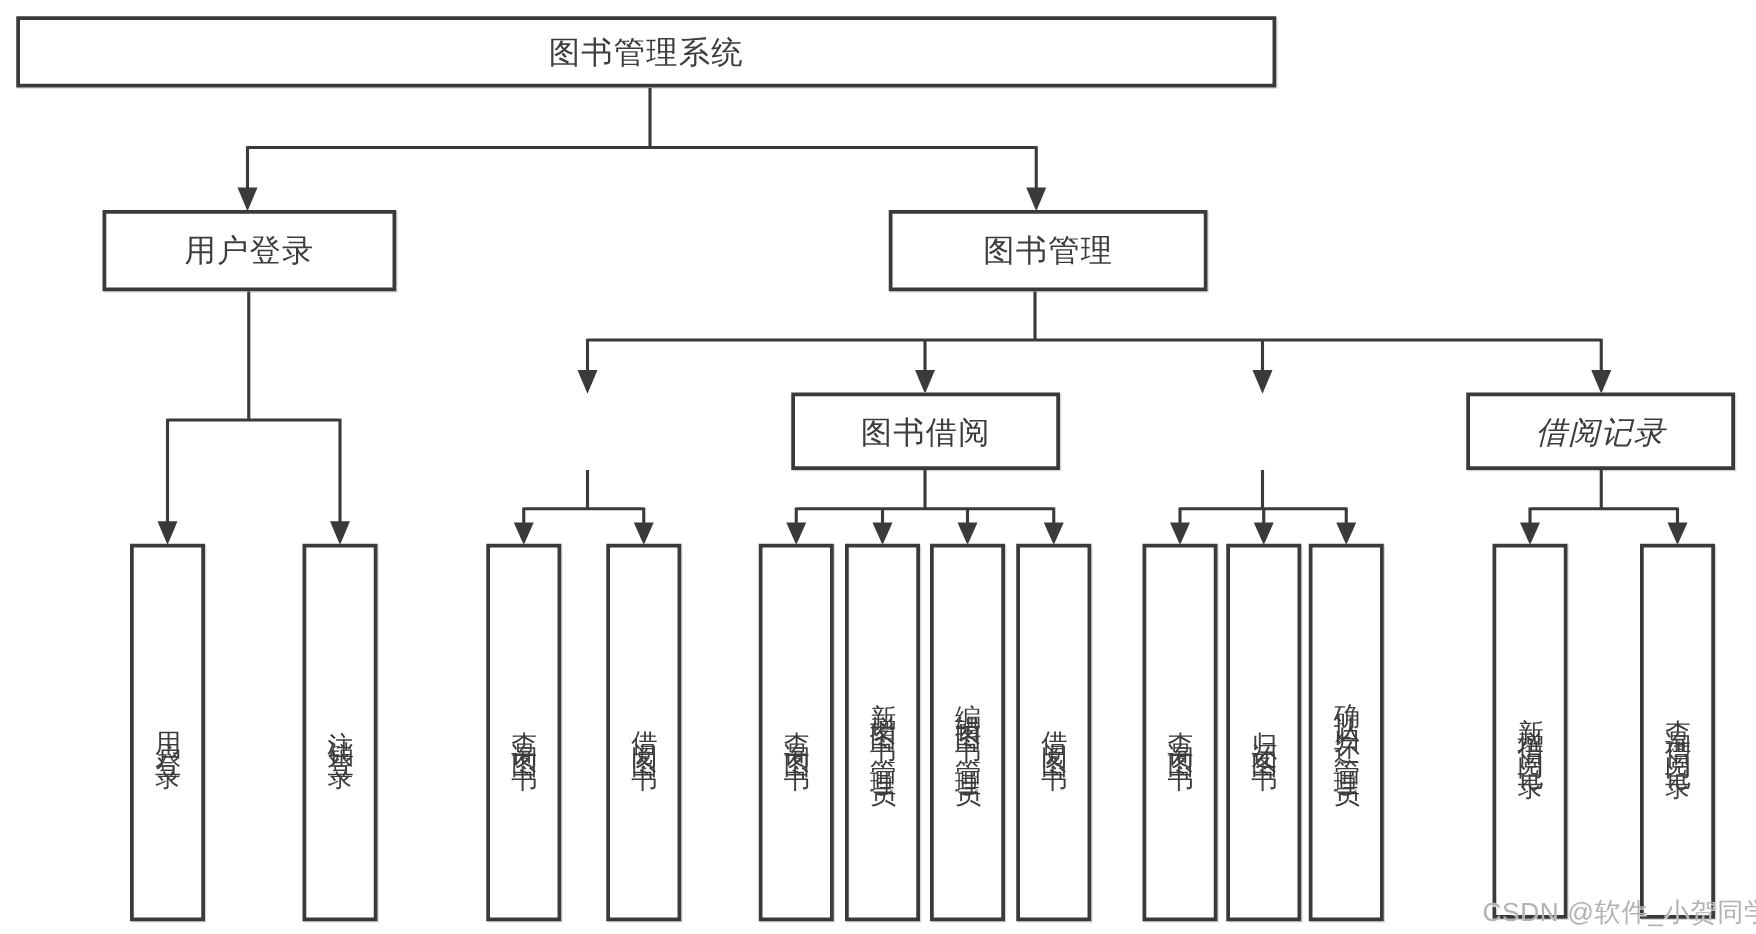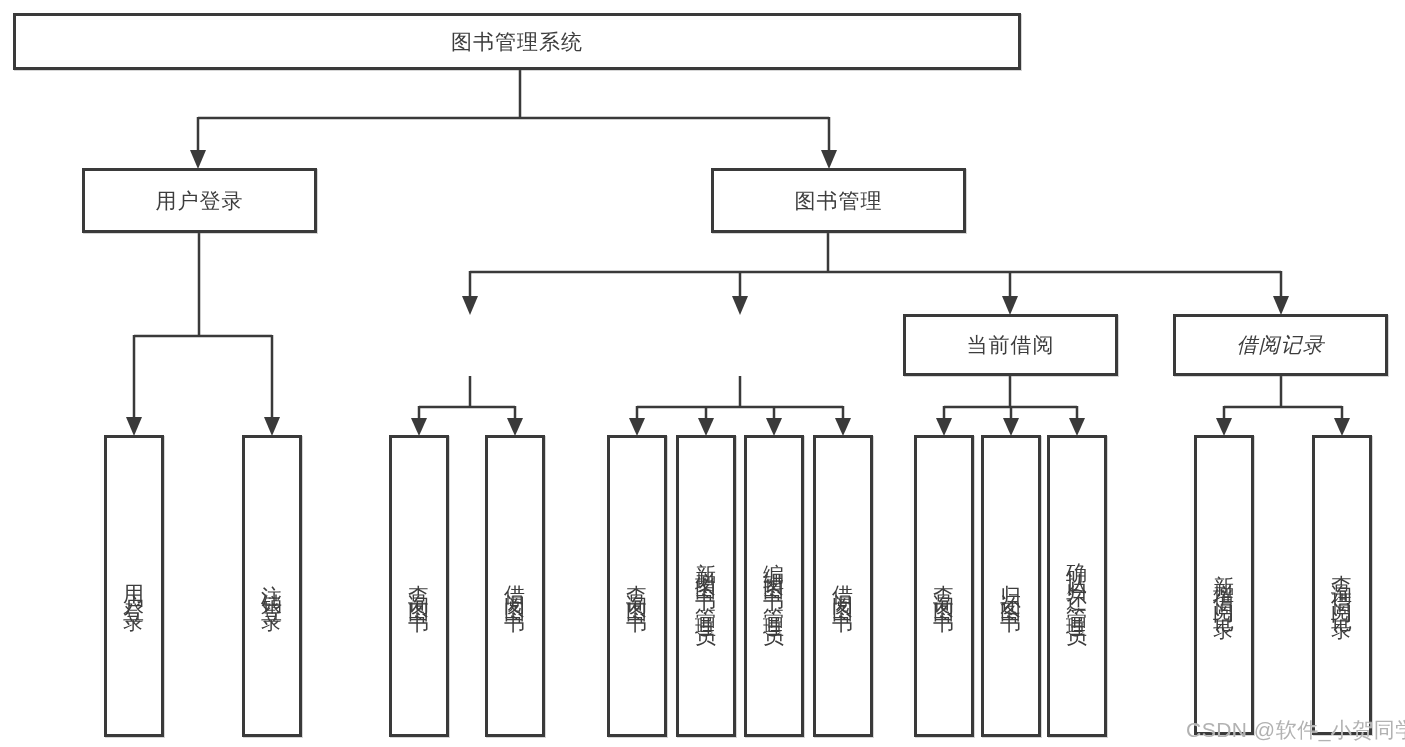--- a/index.html
+++ b/index.html
@@ -27,21 +27,21 @@
     box-sizing: border-box;
     border: 3px solid #3a3a3a;
     background: #ffffff;
     color: #3d3d3d;
     display: flex;
     align-items: center;
     justify-content: center;
     box-shadow: 1px 1px 0 rgba(90,90,90,0.25);
   }
   .node.h {
-    font-size: 21px;
+    font-size: 25px;
     letter-spacing: 1px;
     white-space: nowrap;
   }
   .node.v {
     writing-mode: vertical-lr;
     font-size: 21px;
     letter-spacing: 9px;
     line-height: 1;
   }
   .watermark {
@@ -106,21 +106,21 @@
       <polygon points="1216,418 1232,418 1224,436"></polygon>
       <polygon points="1334,418 1350,418 1342,436"></polygon>
     </g>
   </svg>
 
   <div class="node h" style="left:13px; top:13px; width:1008px; height:57px;">图书管理系统</div>
 
   <div class="node h" style="left:82px; top:168px; width:235px; height:65px;">用户登录</div>
   <div class="node h" style="left:711px; top:168px; width:255px; height:65px;">图书管理</div>
 
-  <div class="node h" style="left:903px; top:314px; width:215px; height:62px;">当前借阅</div>
+  <div class="node h" style="left:633px; top:314px; width:215px; height:62px;">图书借阅</div>
   <div class="node h" style="left:1173px; top:314px; width:215px; height:62px;font-style:italic;">借阅记录</div>
 
   <div class="node v" style="left:104px; top:435px; width:60px; height:302px;">用户登录</div>
   <div class="node v" style="left:242px; top:435px; width:60px; height:302px;">注销登录</div>
 
   <div class="node v" style="left:389px; top:435px; width:60px; height:302px;">查询图书</div>
   <div class="node v" style="left:485px; top:435px; width:60px; height:302px;">借阅图书</div>
 
   <div class="node v" style="left:607px; top:435px; width:60px; height:302px;">查询图书</div>
   <div class="node v" style="left:676px; top:435px; width:60px; height:302px;">新增图书（管理员）</div>

